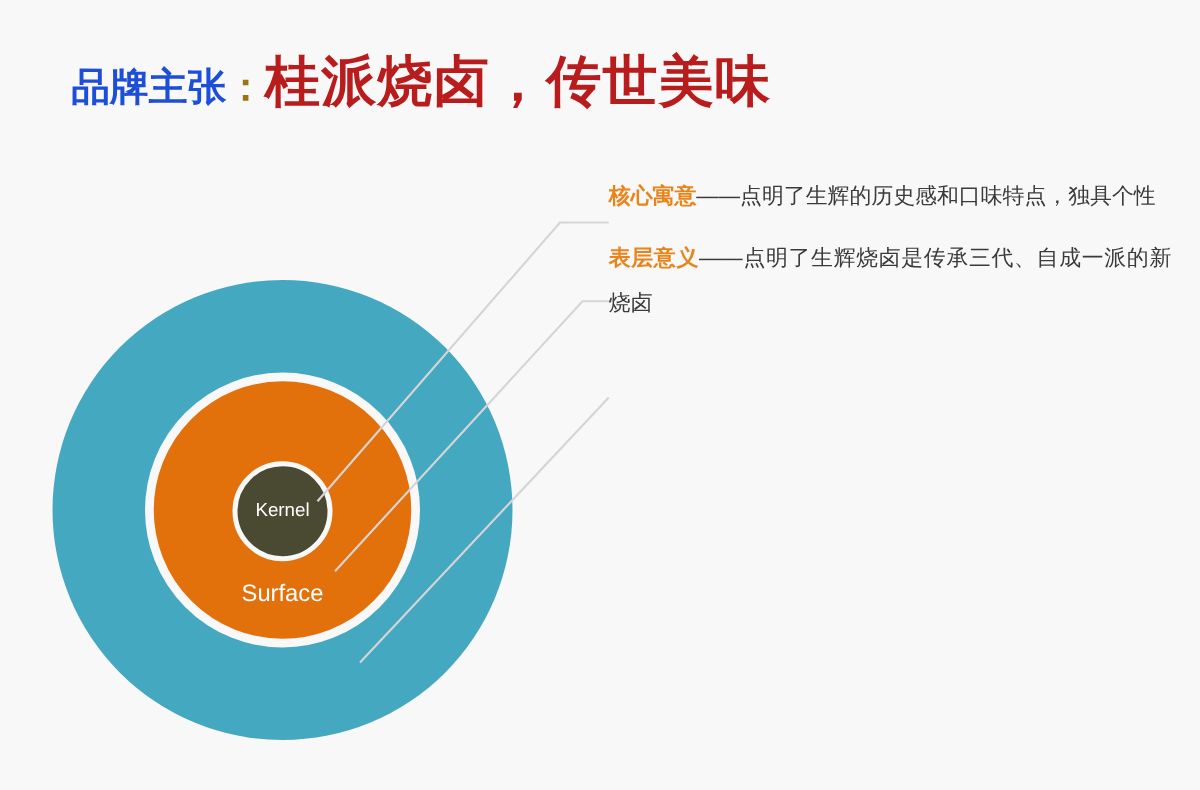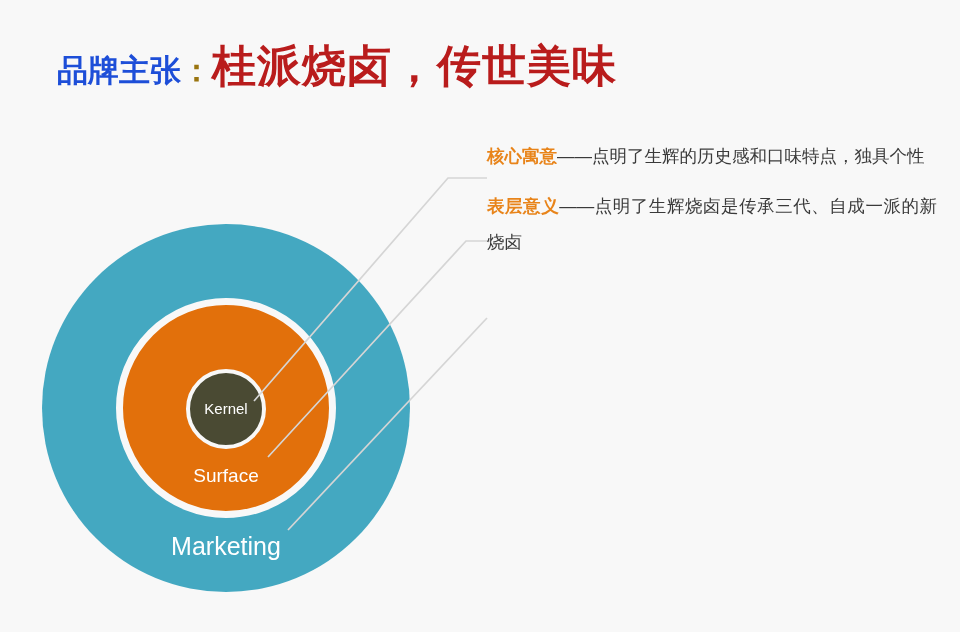--- a/index.html
+++ b/index.html
@@ -158,21 +158,20 @@
   <div id="title-block">
     <span id="title-lead" style="color: #1d4ed8;">品牌主张</span><span id="title-colon" style="color: rgb(154, 117, 16);">：</span><span id="title-main" style="color: #b91c1c;">桂派烧卤，传世美味</span>
   </div>
 
   <div id="diagram">
 
     <div class="ring" id="ring-marketing" style="background: rgb(68, 168, 193);"></div>
     <div class="ring" id="ring-surface" style="background: rgb(226, 112, 11);"></div>
     <div class="ring" id="ring-kernel" style="background: rgb(74, 74, 51);"></div>
 
-    <div class="ring-label" id="label-marketing">Marketing</div>
     <div class="ring-label" id="label-surface">Surface</div>
     <div class="ring-label" id="label-kernel">Kernel</div>
 
   </div>
 
   <svg id="connectors" viewBox="0 0 960 632" width="960" height="632">
 
     <polyline points="254,401 448,178 487,178" fill="none" stroke="#d5d5d5" stroke-width="1.7"></polyline>
 
     <polyline points="268,457 466,241 491,241" fill="none" stroke="#d5d5d5" stroke-width="1.7"></polyline>

